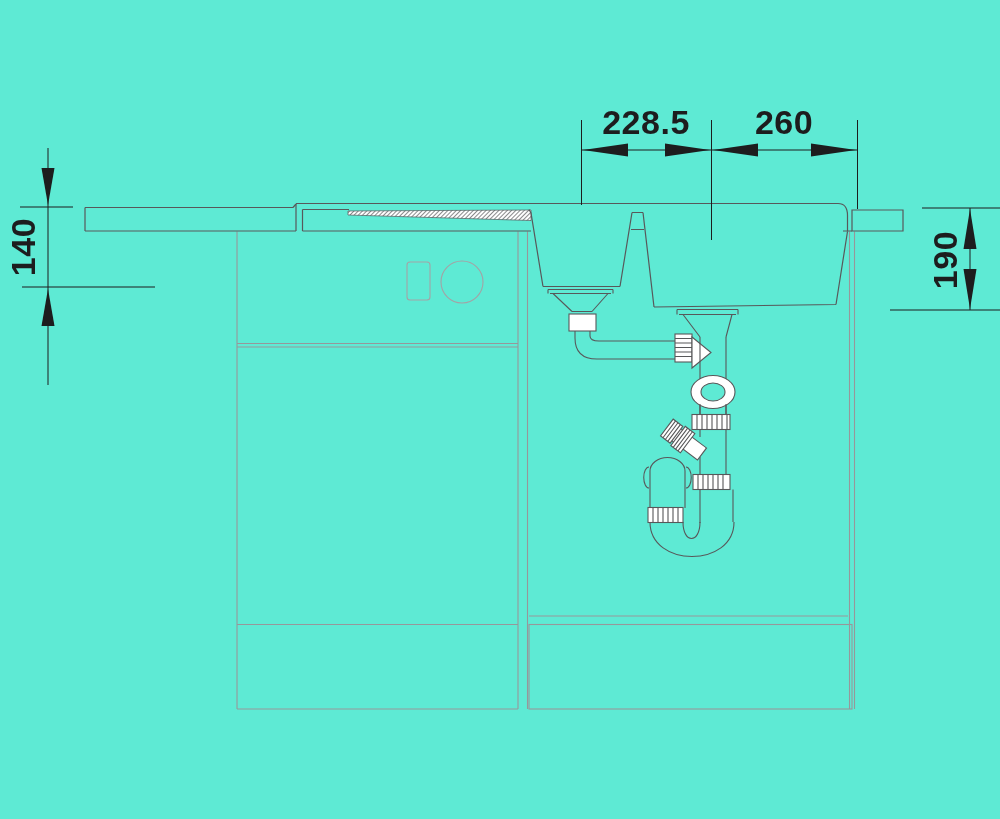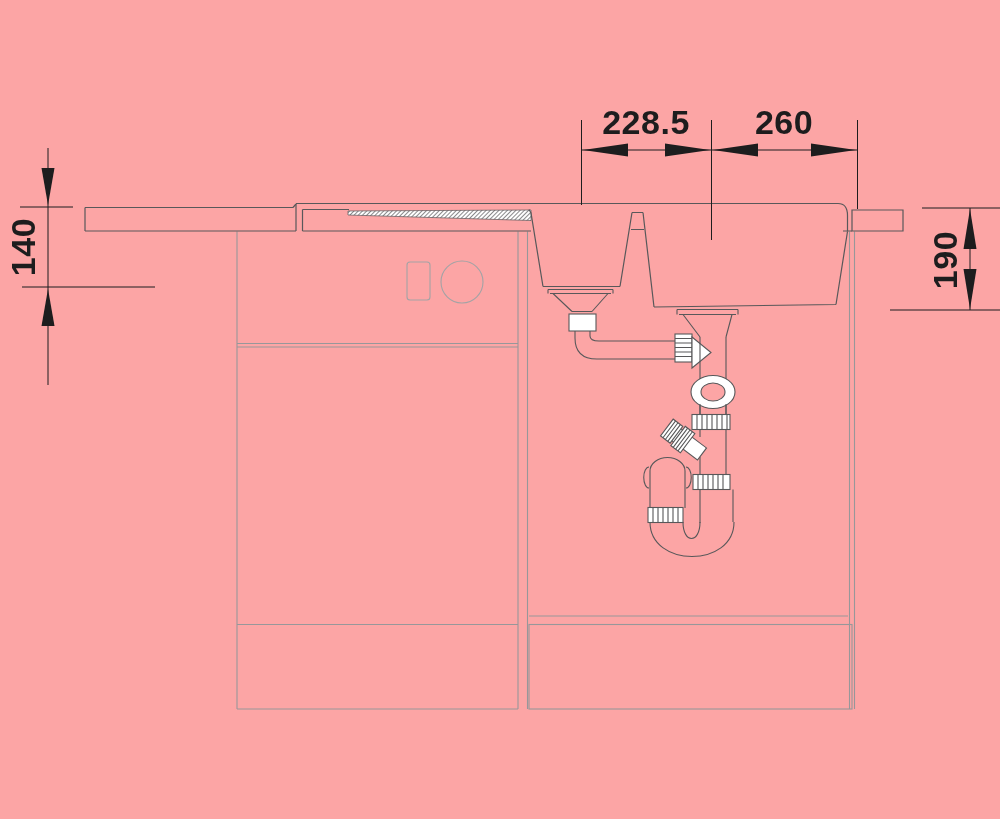--- a/index.html
+++ b/index.html
@@ -1,16 +1,16 @@
 <!DOCTYPE html>
 <html><head>
 <meta charset="utf-8">
 <style>
   html,body{margin:0;padding:0;background:#ffffff;}
-  .stage{position:relative;width:1000px;height:819px;background:#fca5a5;overflow:hidden;
+  .stage{position:relative;width:1000px;height:819px;background:#5eead4;overflow:hidden;
          font-family:"Liberation Sans", sans-serif;}
   svg{position:absolute;left:0;top:0;}
   .dimtext{font-family:"Liberation Sans", sans-serif;font-size:34px;font-weight:700;
            fill:#1d1d1e;letter-spacing:0.5px;}
 </style>
 </head>
 <body>
 
 <div class="stage">
 <svg width="1000" height="819" viewBox="0 0 1000 819">

